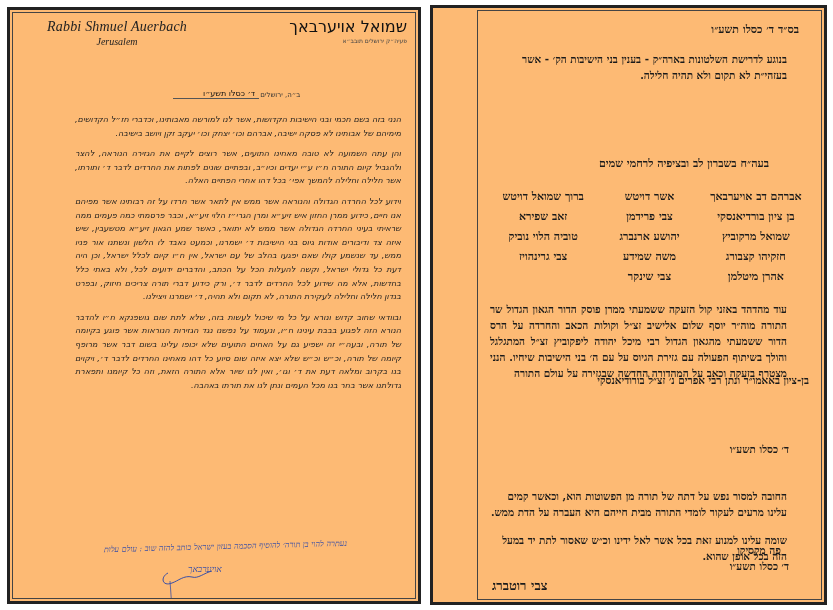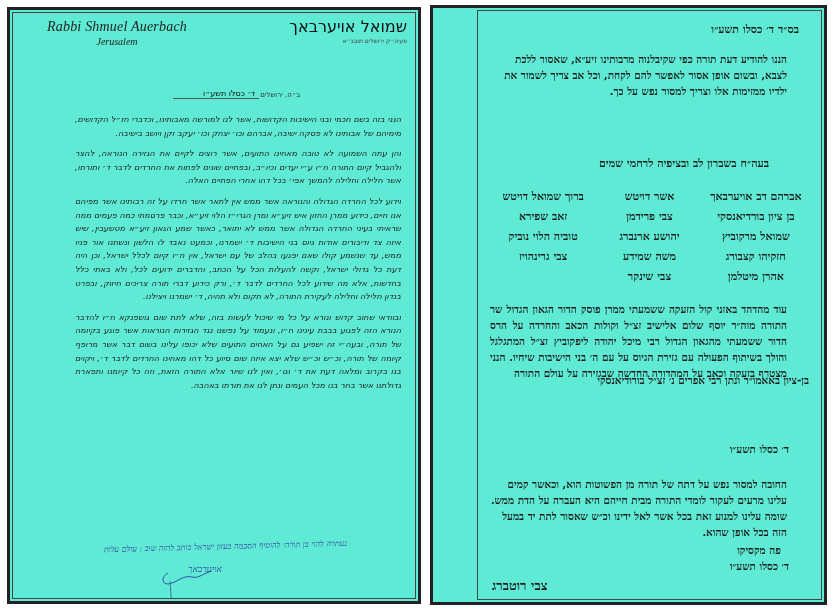--- a/index.html
+++ b/index.html
@@ -1,21 +1,21 @@
 <!DOCTYPE html>
 <html><head>
 <meta charset="utf-8">
 <style>
   * { box-sizing: border-box; margin: 0; padding: 0; }
   html, body { width: 833px; height: 610px; background: #ffffff; overflow: hidden; }
   body { position: relative; font-family: "DejaVu Serif", "Liberation Serif", serif; color: #1a1a1a; }
 
   .doc {
     position: absolute;
-    background: #5eead4;
+    background: #fdba74;
     border: 3px solid #222;
     padding: 2px;
   }
   .doc-inner {
     width: 100%; height: 100%;
     border: 1px solid #444;
     position: relative;
     overflow: hidden;
   }
 
@@ -86,21 +86,21 @@
   }
   .r-p2 .first { padding-right: 22px; }
   .r-sig1 {
     position: absolute; right: 12px; top: 363px; font-size: 10.4px; font-weight: bold; direction: rtl;
   }
   .r-date2 { position: absolute; right: 32px; top: 432px; font-size: 10.4px; font-weight: bold; direction: rtl; }
   .r-p3 {
     position: absolute; left: 12px; right: 12px; top: 465px;
     font-size: 10.4px; line-height: 16px; font-weight: bold; direction: rtl; text-align: right;
   }
-  .r-p3 .indent { padding-right: 22px; }
+  .r-p3 .indent { padding-right: 22px; margin-top: 12px; }
   .r-place { position: absolute; right: 40px; top: 533px; font-size: 10.4px; font-weight: bold; direction: rtl; }
   .r-date3 { position: absolute; right: 32px; top: 549px; font-size: 10.4px; font-weight: bold; direction: rtl; }
   .r-sig2 { position: absolute; left: 14px; top: 567px; font-size: 13px; font-weight: bold; direction: rtl; }
 </style>
 </head>
 <body>
 
 <div class="doc" id="doc-left">
   <div class="doc-inner">
 
@@ -136,21 +136,21 @@
     <div class="signature" style="left:175px; top:551px;">אויערבאך</div>
   </div>
 </div>
 
 <div class="doc" id="doc-right">
   <div class="doc-inner">
 
     <div class="r-header">בס״ד ד׳ כסלו תשע״ו</div>
 
     <div class="r-p1">
-      <div class="indent">הננו להודיע דעת תורה כפי שקיבלנוה מרבותינו זיע״א, שאסור ללכת לצבא, ובשום אופן אסור לאפשר להם לקחת, וכל אב צריך לשמור את ילדיו ממזימות אלו וצריך למסור נפש על כך.</div>
+      <div class="indent">בנוגע לדרישת השלטונות בארה״ק - בענין בני הישיבות הק׳ - אשר בעזהי״ת לא תקום ולא תהיה חלילה.</div>
     </div>
 
     <div class="r-sign-intro">בעה״ח בשברון לב ובציפיה לרחמי שמים</div>
 
     <div class="names-grid">
       <div>אברהם דב אויערבאך</div>
       <div>אשר דויטש</div>
       <div>ברוך שמואל דויטש</div>
       <div>בן ציון בורדיאנסקי</div>
       <div>צבי פרידמן</div>

